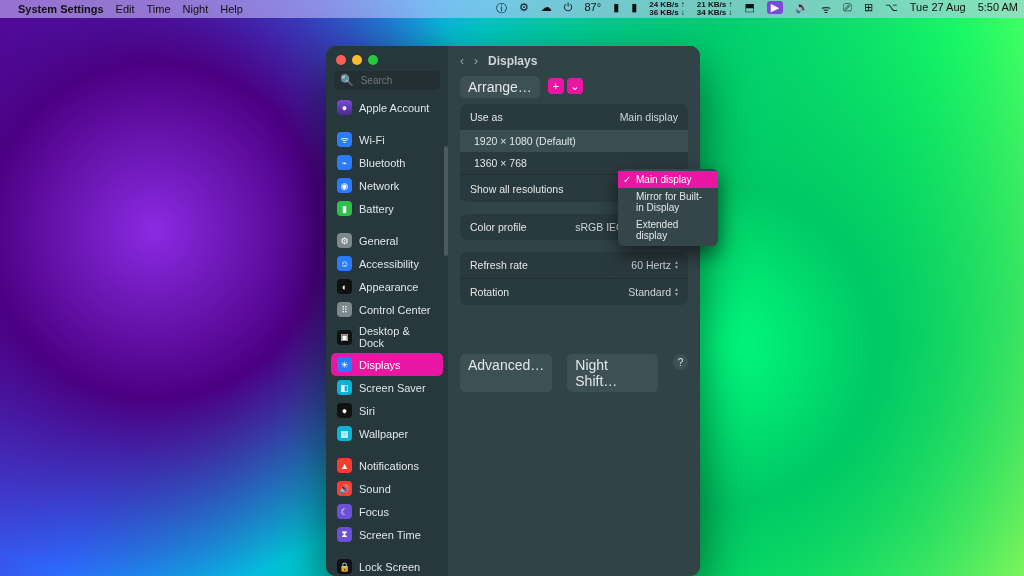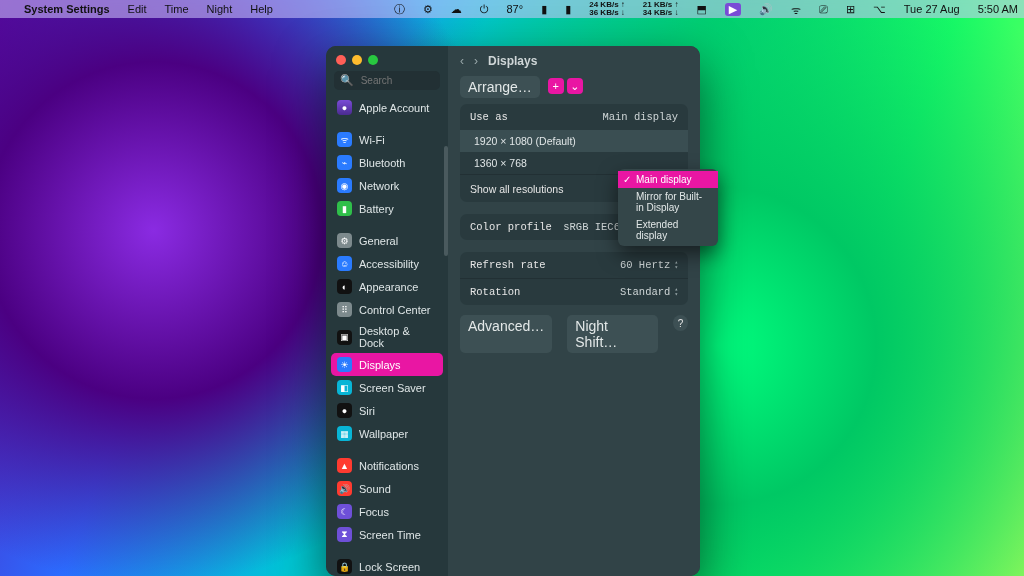--- a/index.html
+++ b/index.html
@@ -2,21 +2,21 @@
 <html><head>
 <meta charset="utf-8">
 <style>
 html,body{margin:0;padding:0;width:1024px;height:576px;overflow:hidden;font-family:-apple-system,Helvetica,Arial,sans-serif;font-size:11px;color:#e6e6e6;}
 .desktop{position:relative;width:1024px;height:576px;background:
   radial-gradient(circle at 15% 40%,#8a2be2 0%,#4b0082 18%,transparent 38%),
   radial-gradient(circle at 70% 60%,#00ff7f 0%,#00c864 20%,transparent 55%),
   linear-gradient(110deg,#5a0fb0 0%,#2b6cff 22%,#00c6d6 40%,#00d27a 58%,#1aff66 78%,#9dff5a 100%);
 }
 .menubar{position:absolute;top:0;left:0;right:0;height:18px;background:rgba(210,200,255,.55);backdrop-filter:blur(6px);display:flex;align-items:center;justify-content:space-between;padding:0 6px;font-size:11px;color:#111;}
-.menubar .left,.menubar .right{display:flex;align-items:center;gap:18px;}
+.menubar .left,.menubar .right{display:flex;align-items:flex-start;gap:12px;}
 .menubar .left span,.menubar .right span{white-space:nowrap;}
 .menubar .apple{font-size:13px;}
 .menubar .bold{font-weight:600;}
 .menubar .net{font-size:8px;line-height:8px;text-align:right;font-weight:bold;}
 .menubar .purplebox{background:#7a4bd6;color:#fff;border-radius:3px;padding:0 4px;}
 
 .window{position:absolute;left:326px;top:46px;width:374px;height:530px;border-radius:10px;overflow:hidden;background:#2e3b3f;display:flex;box-shadow:0 20px 50px rgba(0,0,0,.55);}
 .sidebar{width:122px;background:#26383c;display:flex;flex-direction:column;}
 .traffic{display:flex;gap:6px;padding:9px 10px 6px;}
 .dot{width:10px;height:10px;border-radius:50%;}
@@ -40,32 +40,32 @@
 .disp{width:56px;height:36px;border-radius:3px;background:linear-gradient(120deg,#6a22d0,#158bff 40%,#18e27a 70%,#a4ff42);box-shadow:0 0 0 1px #1113;position:relative;}
 .disp.sel{outline:2px solid #4aa3ff;outline-offset:1px;}
 .stand{position:absolute;left:50%;transform:translateX(-50%);bottom:-5px;width:16px;height:4px;background:#1a1e20;border-radius:2px;}
 .dlabels{display:flex;gap:14px;justify-content:center;margin:3px 0 7px;}
 .dlab{width:56px;text-align:center;font-size:9px;color:#cdd4d5;}
 .thumbrow{display:flex;align-items:flex-start;gap:8px;padding:0 12px;}
 .pillbtn{background:#3d5054;border-radius:5px;padding:3px 8px;font-size:14px;color:#e3e8e8;cursor:default;}
 .plus{width:16px;height:16px;border-radius:4px;background:#e916a3;color:#fff;display:flex;align-items:center;justify-content:center;font-size:11px;margin-left:auto;}
 
 .panel{margin:6px 12px;background:#293a3e;border-radius:7px;padding:0;}
-.row{display:flex;align-items:flex-start;justify-content:space-between;padding:7px 10px;font-size:10.5px;border-top:1px solid #223034;font-family:Liberation Mono, monospace;}
+.row{display:flex;align-items:flex-start;justify-content:space-between;padding:7px 10px;font-size:10.5px;border-top:1px solid #223034;}
 .row:first-child{border-top:none;}
 .reslist{padding:0;}
 .resitem{padding:5px 14px;font-size:10.5px;color:#e0e6e7;}
 .resitem.sel{background:#3a4e52;}
 .showall{display:flex;align-items:center;justify-content:space-between;padding:7px 10px;font-size:10.5px;border-top:1px solid #223034;}
 .toggle{width:24px;height:13px;border-radius:8px;background:#47595d;position:relative;}
 .toggle::after{content:"";position:absolute;right:1px;top:1px;width:11px;height:11px;border-radius:50%;background:#9aa6a8;}
 .val{display:flex;align-items:center;gap:4px;color:#cfd6d7;}
 .updown{display:inline-flex;flex-direction:column;line-height:5px;font-size:6px;color:#9aa8ab;}
 
-.footbtns{display:flex;gap:15px;justify-content:flex-end;padding:4px 12px;}
+.footbtns{display:flex;gap:15px;justify-content:flex-end;padding:4px 12px;margin-top:39px;}
 .helpc{width:16px;height:16px;border-radius:50%;background:#3d5054;display:flex;align-items:center;justify-content:center;font-size:10px;}
 
 .dropdown{position:absolute;left:618px;top:169px;width:100px;background:#344649;border-radius:6px;box-shadow:0 8px 20px rgba(0,0,0,.55);padding:2px 0;z-index:30;font-size:10px;}
 .dditem{padding:3px 10px 3px 18px;position:relative;color:#e3e8e8;cursor:default;}
 .dditem.sel{background:#e916a3;color:#fff;}
 .dditem.sel::before{content:"✓";position:absolute;left:5px;}
 </style>
 </head>
 <body>
 

